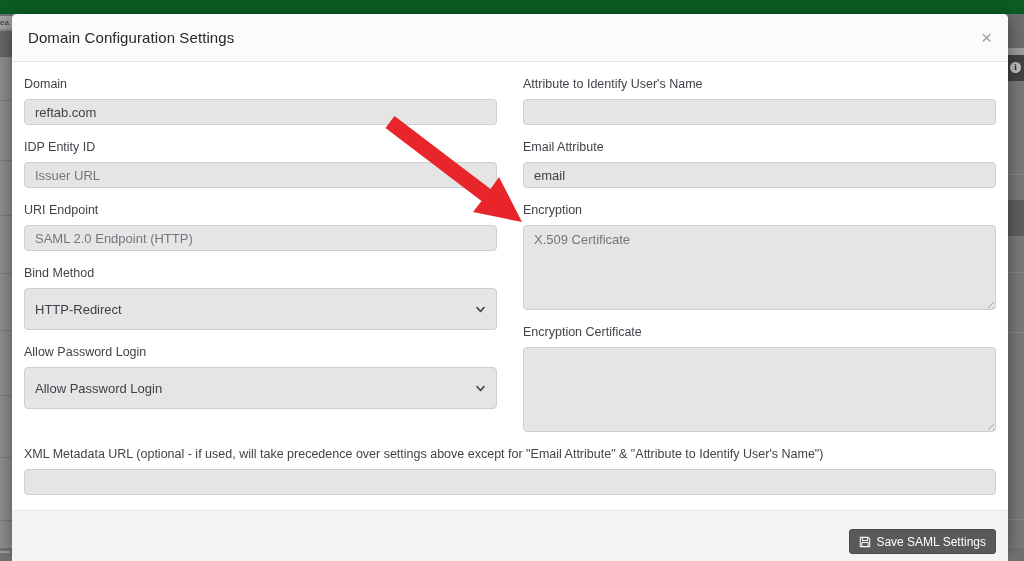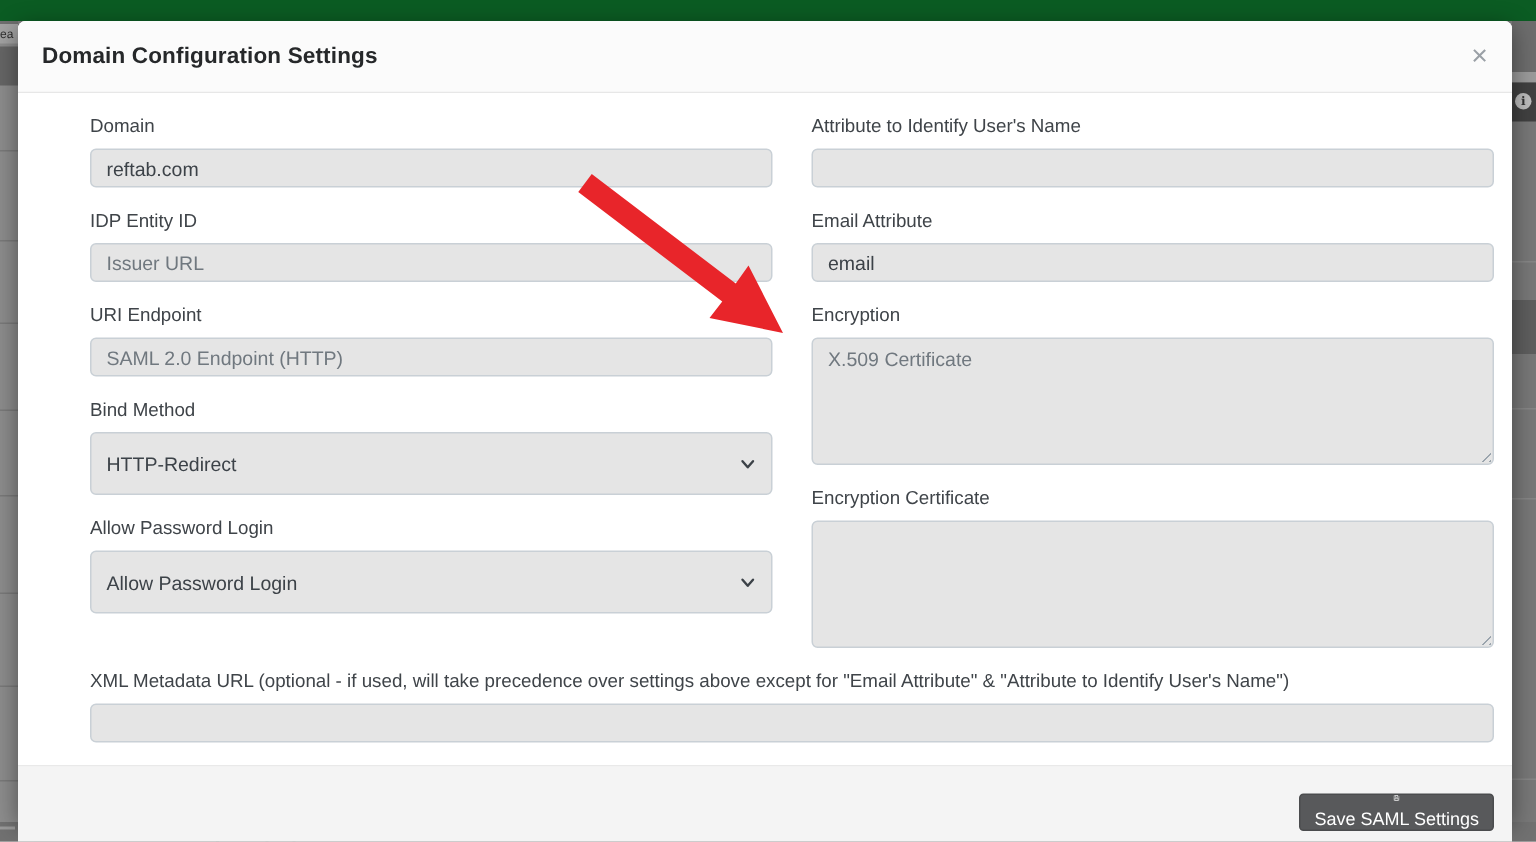--- a/index.html
+++ b/index.html
@@ -26,24 +26,24 @@
   .rhline { position:absolute; left:0; width:16px; height:1px; background:#868686; }
   .bottom-strip { position:absolute; left:0; top:548px; width:1024px; height:13px; background:#717171; }
   .vline { position:absolute; top:0; width:2px; height:13px; background:#8b8b8b; }
   .bs-band { position:absolute; left:0; top:3px; width:10px; height:2px; background:#9a9a9a; }
 
   
   .modal { position:absolute; left:12px; top:14px; width:996px; height:534px; background:#ffffff;
            border-radius:5px; box-shadow:0 4px 16px rgba(0,0,0,.45); display:flex; flex-direction:column; }
   .modal-header { height:48px; flex:0 0 48px; background:#fbfbfb; border-bottom:1px solid #e7e7e7;
                   border-radius:5px 5px 0 0; display:flex; align-items:center; padding:0 16px; }
-  .modal-title { font-size:15px; font-weight:700; color:#26282a; letter-spacing:.1px; }
+  .modal-title { font-size:15px; font-weight:400; color:#26282a; letter-spacing:.1px; }
   .close-btn { margin-left:auto; background:none; border:none; font-size:19px; line-height:19px;
                color:#9aa0a6; cursor:pointer; font-weight:400; }
-  .modal-body { flex:1 1 auto; padding:15px 12px 0 12px;margin-left:36px; }
+  .modal-body { flex:1 1 auto; padding:15px 12px 0 12px; }
   .cols { display:flex; gap:26px; }
   .col { flex:1 1 0; }
   .fgroup { margin-bottom:15px; }
   .flabel { display:block; font-size:12.5px; color:#3f4449; margin-bottom:8px; }
   .tinput, .selectbox, .tarea {
     width:100%; border:1px solid #c9d0d6; border-radius:4px; background:#e5e5e5;
     font-family:"Liberation Sans","DejaVu Sans",sans-serif; font-size:13px; color:#3c4248;
   }
   .tinput { height:26px; padding:0 10px; }
   .tinput::placeholder, .tarea::placeholder { color:#70787f; opacity:1; }
@@ -54,21 +54,21 @@
   .tarea { height:85px; padding:6px 10px; resize:none; display:block; }
   .grip { position:absolute; right:2px; bottom:2px; width:10px; height:10px; pointer-events:none;
           background:repeating-linear-gradient(135deg, transparent 0 2.5px, #9aa4ad 2.5px 3.5px);
           clip-path:polygon(100% 0, 100% 100%, 0 100%); }
   .xml-group { margin-top:0; }
   .modal-footer { flex:0 0 62px; background:#f4f4f4; border-top:1px solid #e9e9e9;
                   border-radius:0 0 5px 5px; display:flex; align-items:center;
                   justify-content:flex-end; padding:0 12px; }
   .save-btn { display:flex; align-items:center; gap:5px; background:#58595b; border:1px solid #4b4c4e;
               border-radius:3px; color:#ffffff; font-size:12px; height:25px; padding:0 9px;
-              cursor:pointer; font-family:"Liberation Sans","DejaVu Sans",sans-serif;flex-direction:column; }
+              cursor:pointer; font-family:"Liberation Sans","DejaVu Sans",sans-serif; }
   .save-btn svg { display:block; }
 
   
   .arrow-overlay { position:absolute; left:0; top:0; width:1024px; height:561px; pointer-events:none; }
 </style>
 </head>
 <body>
 
 <div class="stage">
 

